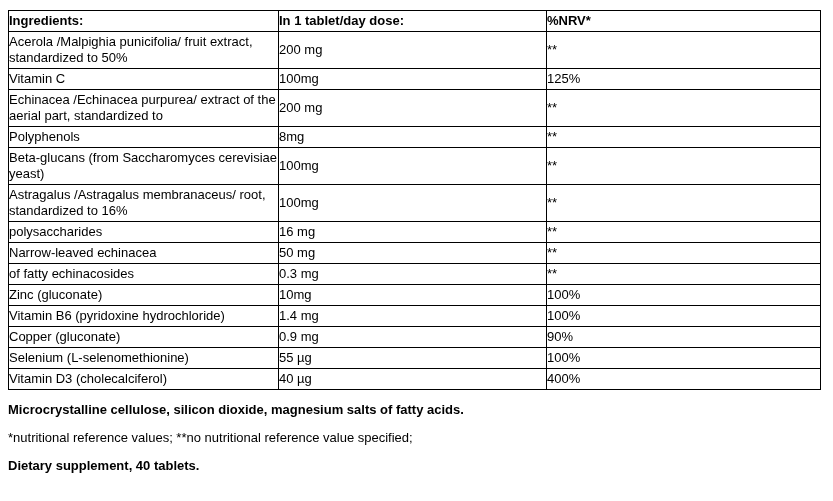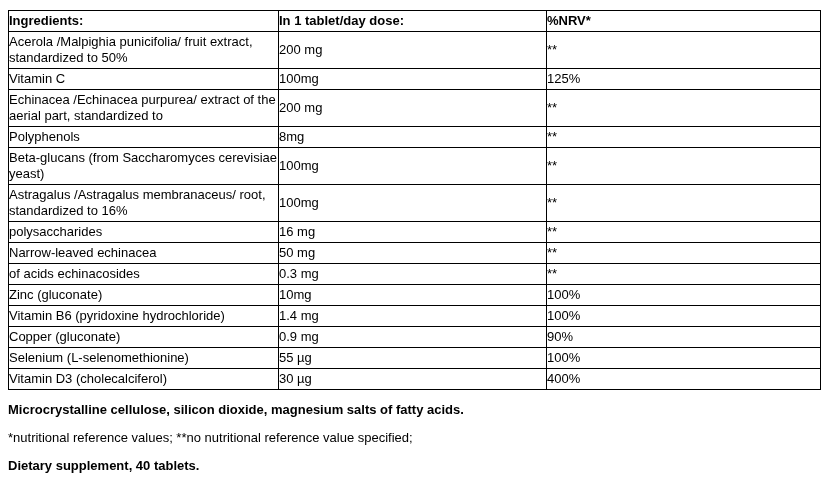--- a/index.html
+++ b/index.html
@@ -114,21 +114,21 @@
       <td>**</td>
     </tr>
 
     <tr>
       <td>Narrow-leaved echinacea</td>
       <td>50 mg</td>
       <td>**</td>
     </tr>
 
     <tr>
-      <td>of acids echinacosides</td>
+      <td>of fatty echinacosides</td>
       <td>0.3 mg</td>
       <td>**</td>
     </tr>
 
     <tr>
       <td>Zinc (gluconate)</td>
       <td>10mg</td>
       <td>100%</td>
     </tr>
 
@@ -145,21 +145,21 @@
     </tr>
 
     <tr>
       <td>Selenium (L-selenomethionine)</td>
       <td>55 µg</td>
       <td>100%</td>
     </tr>
 
     <tr>
       <td>Vitamin D3 (cholecalciferol)</td>
-      <td>30 µg</td>
+      <td>40 µg</td>
       <td>400%</td>
     </tr>
   </tbody>
   </table>
 
   <div class="footer">
     <p class="first bold">Microcrystalline cellulose, silicon dioxide, magnesium salts of fatty acids.</p>
     <p>*nutritional reference values; **no nutritional reference value specified;</p>
     <p class="bold">Dietary supplement, 40 tablets.</p>
   </div>

